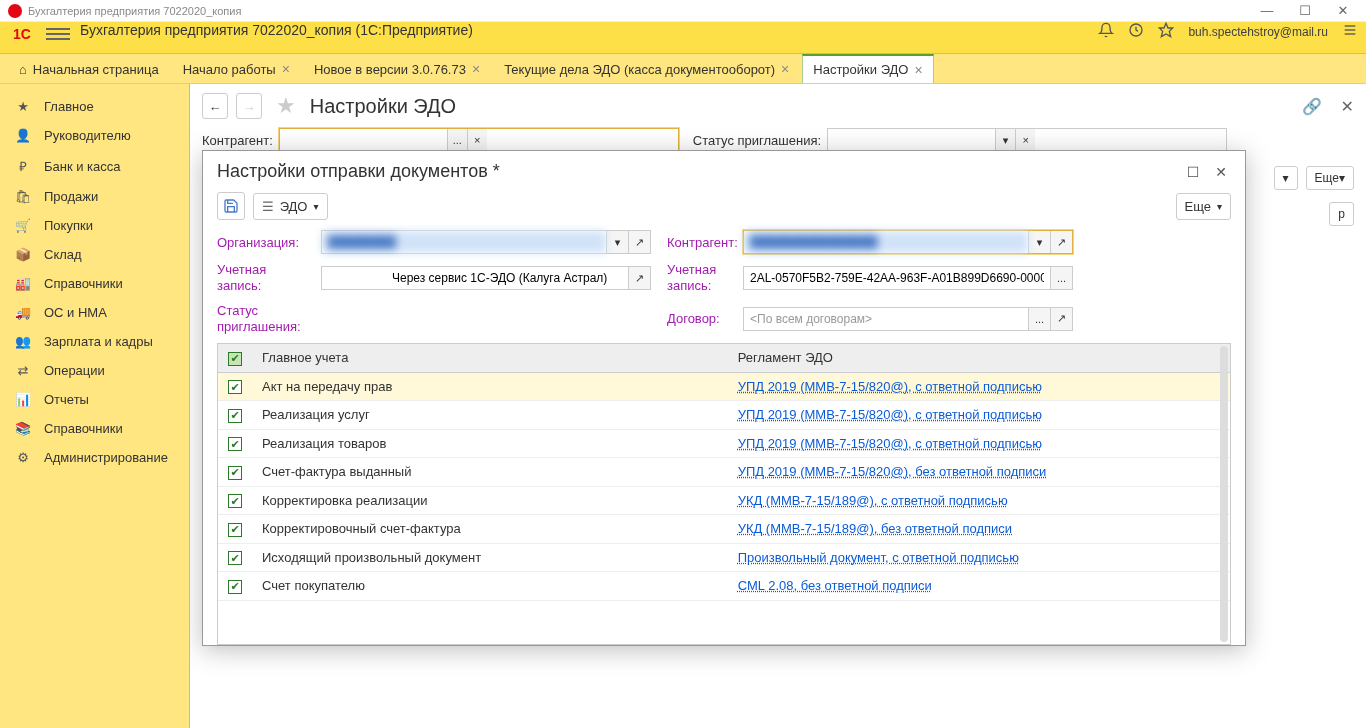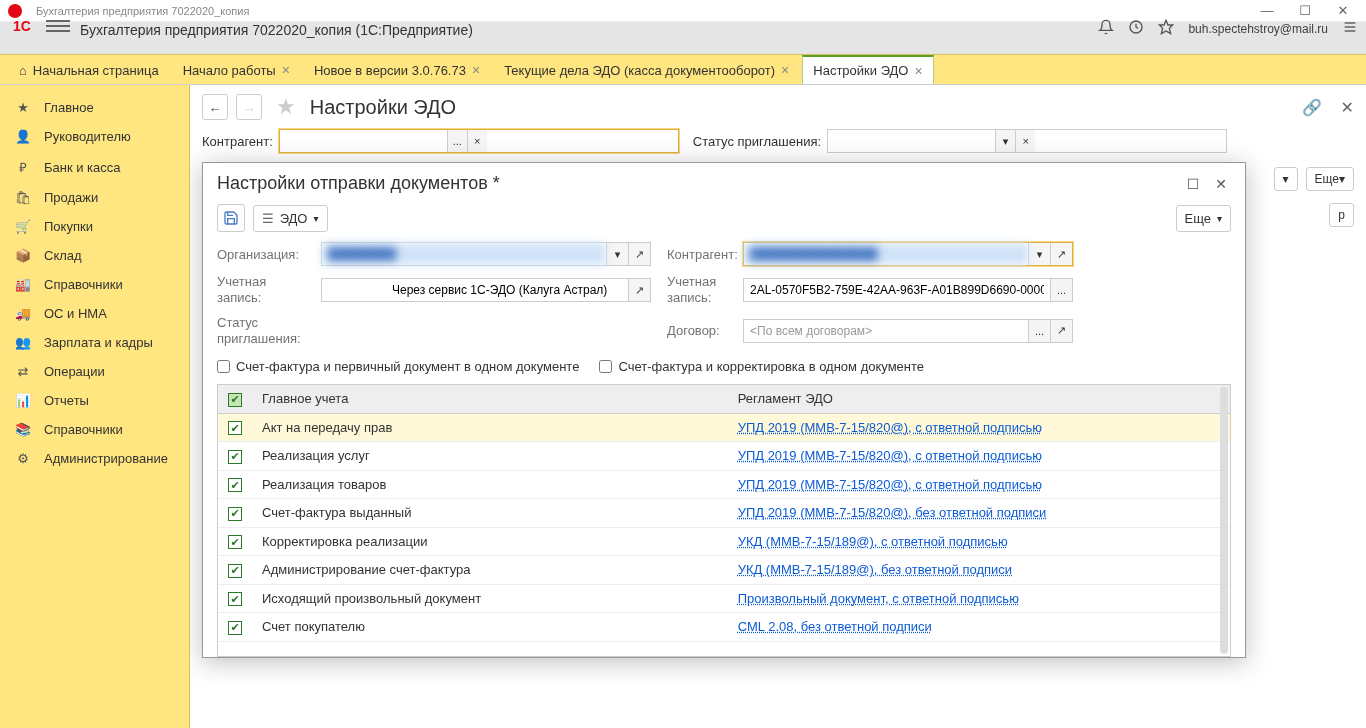--- a/index.html
+++ b/index.html
@@ -1,26 +1,26 @@
 <!DOCTYPE html>
 <html><head>
 <meta charset="utf-8">
 <style>
 * { box-sizing: border-box; margin: 0; padding: 0; font-family: Arial, sans-serif; }
 body { font-size: 13px; color: #333; background: #fff; overflow: hidden; width: 1366px; height: 728px; }
 
 
 .titlebar { height: 22px; background: #fff; display: flex; align-items: center; padding: 0 8px; border-bottom: 1px solid #eee; }
 .titlebar .logo { width: 14px; height: 14px; background: #e30613; border-radius: 50%; margin-right: 6px; position: relative; }
-.titlebar .title { font-size: 11px; color: #888; flex: 1; margin-left: 8px; }
+.titlebar .title { font-size: 11px; color: #888; flex: 1; }
 .titlebar .win-controls { display: flex; gap: 8px; }
 .titlebar .win-btn { width: 30px; height: 18px; display: flex; align-items: center; justify-content: center; color: #666; cursor: pointer; }
 
 
-.app-header { height: 32px; background: #e5e5e5; display: flex; align-items: flex-end; padding: 16px 8px; border-bottom: 1px solid #d4c05a; }
+.app-header { height: 32px; background: #fde047; display: flex; align-items: flex-start; padding: 0 8px; border-bottom: 1px solid #d4c05a; }
 .app-header .app-logo { width: 28px; height: 24px; display: flex; align-items: center; justify-content: center; font-weight: bold; color: #e30613; font-size: 14px; }
 .app-header .hamburger { width: 24px; height: 24px; display: flex; flex-direction: column; justify-content: center; gap: 3px; margin: 0 10px; cursor: pointer; }
 .app-header .hamburger span { height: 2px; background: #666; }
 .app-header .app-title { flex: 1; font-size: 14px; color: #333; }
 .app-header .header-icons { display: flex; gap: 14px; align-items: center; color: #555; }
 .app-header .email { font-size: 12px; color: #404040; }
 
 
 .tabs { height: 30px; background: #ffe680; display: flex; align-items: stretch; padding-left: 8px; border-bottom: 1px solid #ccc; }
 .tab { display: flex; align-items: center; padding: 0 10px; border: 1px solid transparent; border-bottom: none; font-size: 13px; cursor: pointer; gap: 6px; background: #ffe680; margin-right: 2px; }
@@ -48,33 +48,33 @@
 
 
 .filter-row { display: flex; align-items: center; padding: 0 12px 10px 12px; gap: 6px; }
 .filter-row label { font-size: 13px; }
 .filter-input-group { display: flex; border: 1px solid #ccc; height: 24px; }
 .filter-input-group.highlight { border: 1px solid #e0b040; box-shadow: 0 0 0 1px #f5d67b; }
 .filter-input-group input { border: none; padding: 0 6px; font-size: 12px; outline: none; }
 .filter-input-group .btn-small { width: 20px; border-left: 1px solid #ccc; display: flex; align-items: center; justify-content: center; cursor: pointer; background: #f5f5f5; font-size: 11px; }
 
 
-.dialog { position: absolute; left: 12px; top: 77px; width: 1044px; height: 496px; background: #fff; border: 1px solid #999; box-shadow: 0 4px 24px rgba(0,0,0,0.25); display: flex; flex-direction: column; }
+.dialog { position: absolute; left: 12px; top: 66px; width: 1044px; height: 496px; background: #fff; border: 1px solid #999; box-shadow: 0 4px 24px rgba(0,0,0,0.25); display: flex; flex-direction: column; }
 .dialog-header { display: flex; align-items: center; padding: 10px 14px; gap: 8px; }
 .dialog-title { font-size: 18px; flex: 1; }
 .dialog-ctrl { width: 20px; height: 20px; display: flex; align-items: center; justify-content: center; cursor: pointer; color: #555; font-size: 14px; }
 
 .dialog-toolbar { display: flex; align-items: center; padding: 0 14px 10px 14px; gap: 8px; }
 .btn-yellow { background: #ffd633; border: 1px solid #bfa017; padding: 5px 12px; font-weight: bold; font-size: 13px; cursor: pointer; border-radius: 3px; }
 .btn-icon { border: 1px solid #ccc; background: #fff; width: 28px; height: 28px; display: flex; align-items: center; justify-content: center; cursor: pointer; border-radius: 3px; color: #4a7bc5; }
 .btn-dropdown { border: 1px solid #ccc; background: #fff; padding: 5px 8px; cursor: pointer; display: flex; align-items: center; gap: 6px; font-size: 13px; border-radius: 3px; }
 .dialog-toolbar .spacer { flex: 1; }
 
 .form-grid { display: grid; grid-template-columns: 88px 330px 60px 330px; gap: 8px 16px; padding: 0 14px 8px 14px; align-items: center; }
-.form-label { font-size: 13px; color: #737373; }
+.form-label { font-size: 13px; color: #a21caf; }
 .form-label.two-line { line-height: 1.25; }
 .input-group { display: flex; height: 24px; }
 .input-group.highlight { border: 1px solid #e0b040; box-shadow: 0 0 0 1px #f5d67b; }
 .input-group:not(.highlight) { border: 1px solid #ccc; }
 .input-group input { flex: 1; border: none; padding: 0 6px; font-size: 12px; outline: none; }
 .input-group .sm { width: 22px; border-left: 1px solid #ccc; display: flex; align-items: center; justify-content: center; background: #f5f5f5; cursor: pointer; font-size: 11px; }
 .blurred { filter: blur(4px); background: #d1e3f8; color: #4a7bc5; }
 .placeholder-gray::placeholder { color: #999; }
 
 .checkbox-row { display: flex; gap: 20px; padding: 4px 14px 10px 14px; align-items: center; }
@@ -310,30 +310,20 @@
         <div class="form-label two-line">Статус приглашения:</div>
         <div></div>
         <div class="form-label">Договор:</div>
         <div class="input-group">
           <input class="placeholder-gray" placeholder="&lt;По всем договорам&gt;" style="">
           <span class="sm">...</span>
           <span class="sm">↗</span>
         </div>
       </div>
 
-      <div class="checkbox-row">
-        <label>
-            <input type="checkbox" style=""> 
-            <span>Счет-фактура и первичный документ в одном документе</span>
-          </label>
-        <label>
-            <input type="checkbox" style=""> 
-            <span>Счет-фактура и корректировка в одном документе</span>
-          </label>
-      </div>
 
       <div class="table-wrap">
         <table>
           <thead>
             <tr>
               <th><span class="chk chk-all">✔</span></th>
               <th style="width:47%">Главное учета</th>
               <th>Регламент ЭДО</th>
             </tr>
           </thead>
@@ -358,21 +348,21 @@
                 <td>Счет-фактура выданный</td>
                 <td><span class="link">УПД 2019 (ММВ-7-15/820@), без ответной подписи</span></td>
               </tr>
               <tr>
                 <td><span class="chk">✔</span></td>
                 <td>Корректировка реализации</td>
                 <td><span class="link">УКД (ММВ-7-15/189@), с ответной подписью</span></td>
               </tr>
               <tr>
                 <td><span class="chk">✔</span></td>
-                <td>Администрирование счет-фактура</td>
+                <td>Корректировочный счет-фактура</td>
                 <td><span class="link">УКД (ММВ-7-15/189@), без ответной подписи</span></td>
               </tr>
               <tr>
                 <td><span class="chk">✔</span></td>
                 <td>Исходящий произвольный документ</td>
                 <td><span class="link">Произвольный документ, с ответной подписью</span></td>
               </tr>
               <tr>
                 <td><span class="chk">✔</span></td>
                 <td>Счет покупателю</td>

